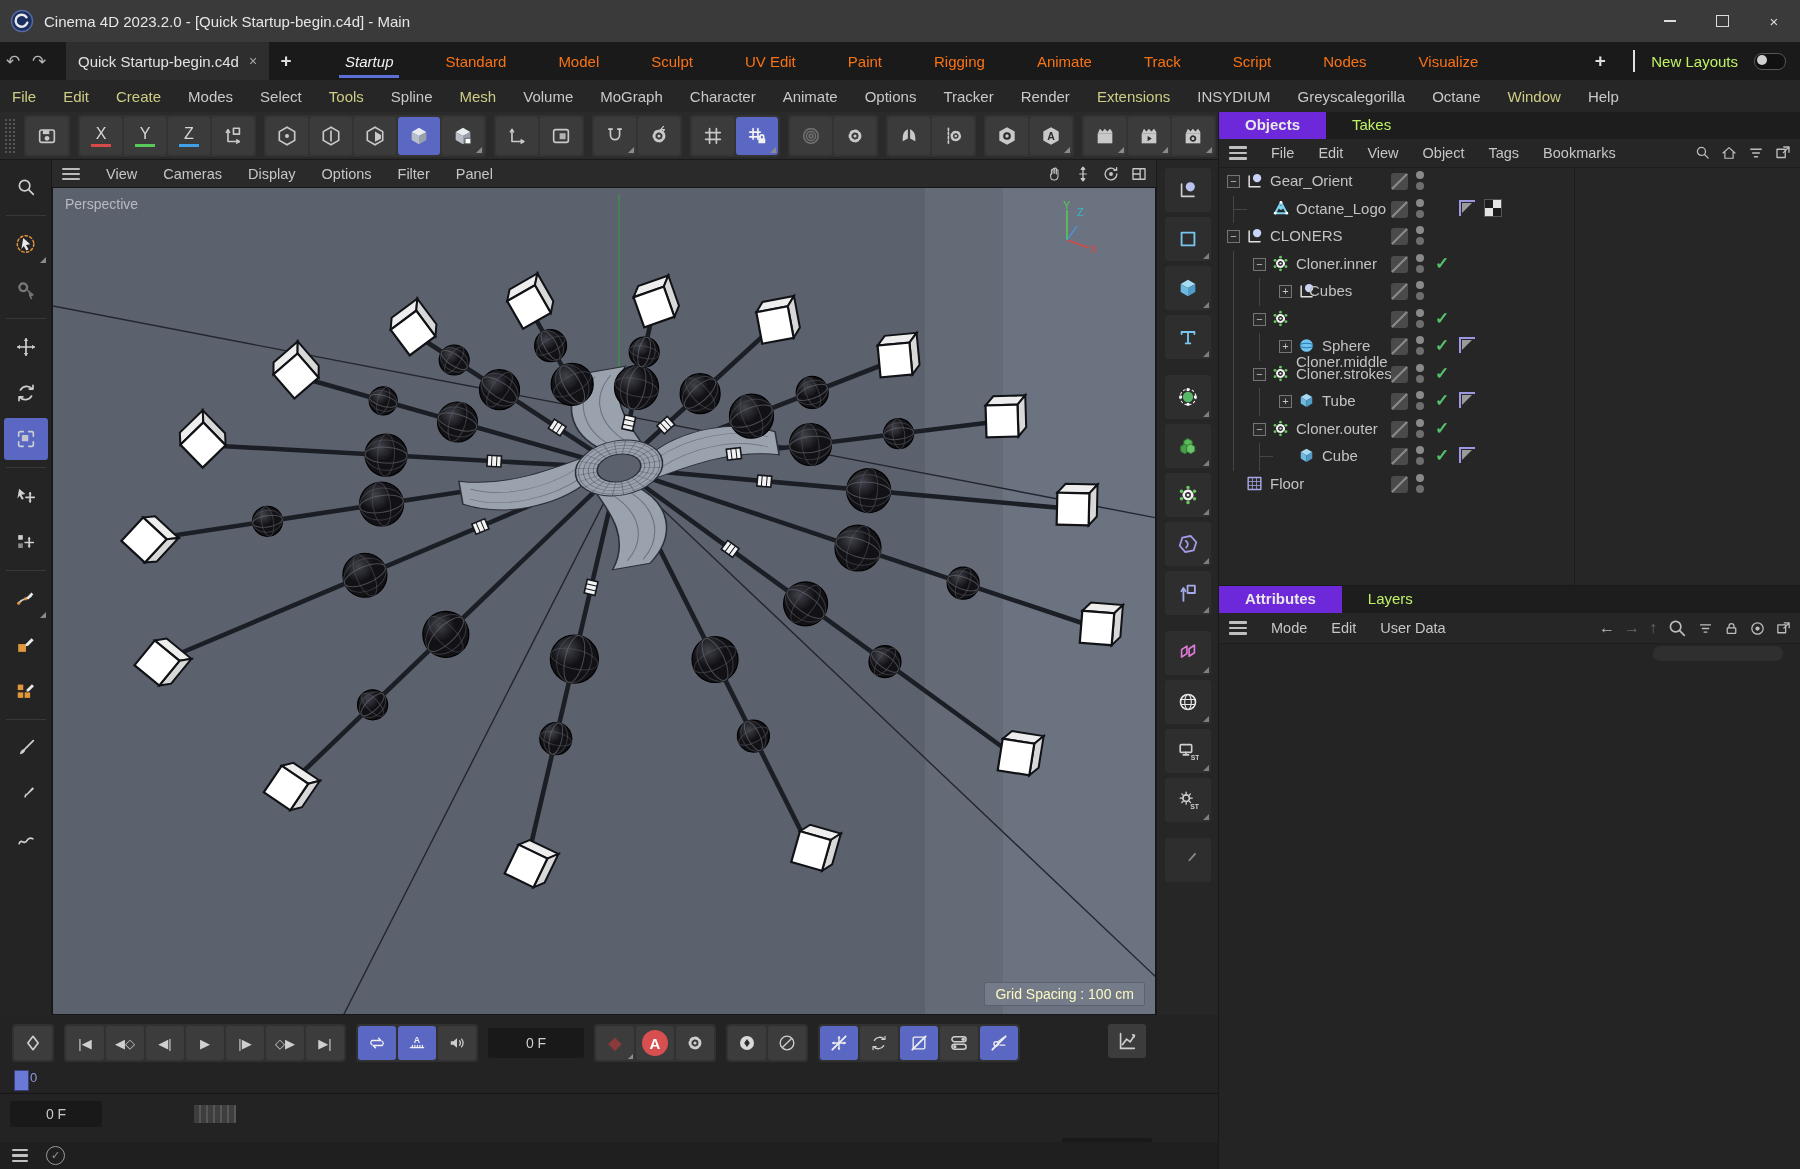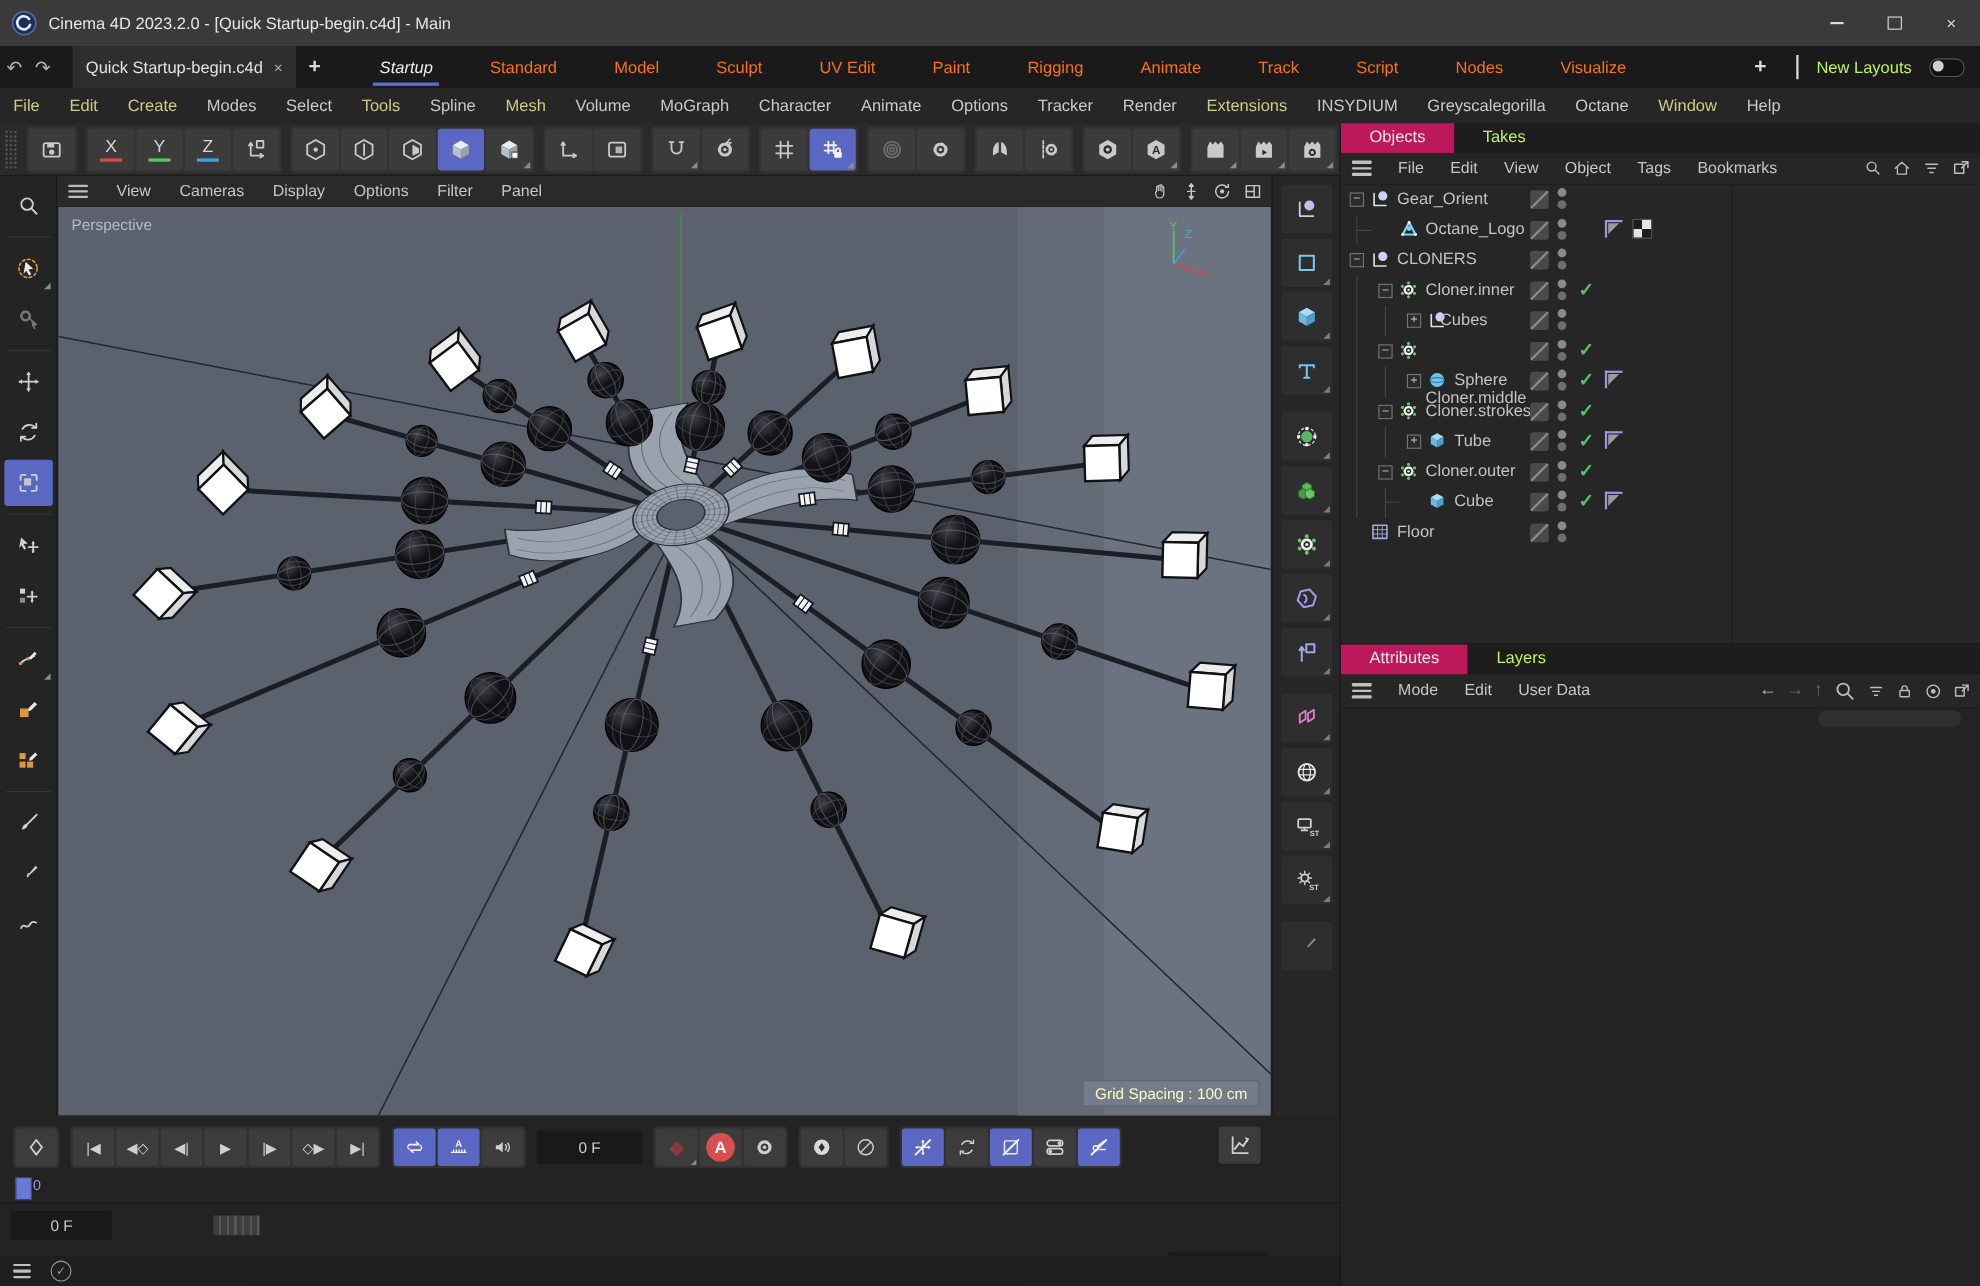--- a/index.html
+++ b/index.html
@@ -62,21 +62,21 @@
   .vp-axis{position:absolute;right:58px;top:12px;width:56px;height:56px;}
   
   .righttools{position:absolute;left:1156px;top:160px;width:62px;height:855px;background:#262626;display:flex;flex-direction:column;align-items:center;padding-top:8px;box-sizing:border-box;gap:5px;border-left:1px solid #191919;}
   .rtool{width:46px;height:44px;border-radius:3px;background:#2e2e2e;display:flex;align-items:center;justify-content:center;position:relative;}
   .rtool.sub::after{content:"";position:absolute;right:2px;bottom:2px;border-left:6px solid transparent;border-bottom:6px solid #7e7e7e;}
   .rsep{width:44px;height:6px;}
   
   .om{position:absolute;left:1218px;top:112px;width:582px;height:473px;background:#262626;border-left:1px solid #191919;box-sizing:border-box;}
   .om-tabs{height:27px;background:#1d1d1d;display:flex;}
   .ptab{padding:4px 26px 0 26px;color:#bef264;font-size:15px;}
-  .ptab.active{background:#be185d;color:#e8e8e8;}
+  .ptab.active{background:#6d28d9;color:#e8e8e8;font-weight:bold;}
   .om-menu{height:28px;background:#262626;display:flex;align-items:center;gap:24px;padding-left:10px;color:#c6c6c6;font-size:14.5px;border-bottom:1px solid #1e1e1e;}
   .burger{width:18px;display:flex;flex-direction:column;gap:3px;}
   .burger i{height:2.5px;background:#c0c0c0;display:block;border-radius:1px;}
   .om-micons{margin-left:auto;display:flex;gap:9px;margin-right:8px;color:#bdbdbd;}
   .om-tree{position:relative;height:417px;overflow:hidden;}
   .om-coldiv{position:absolute;left:355px;top:0;bottom:0;width:1px;background:#1c1c1c;}
   .trow{position:relative;height:27.5px;display:block;}
   .trow .guide{position:absolute;top:0;bottom:0;width:1px;background:#454545;}
   .trow .stub{position:absolute;height:1px;background:#454545;}
   .texp{position:absolute;top:7px;width:13px;height:13px;border:1px solid #757575;background:#2b2b2b;color:#c5c5c5;font-size:11px;line-height:11px;text-align:center;box-sizing:border-box;}

